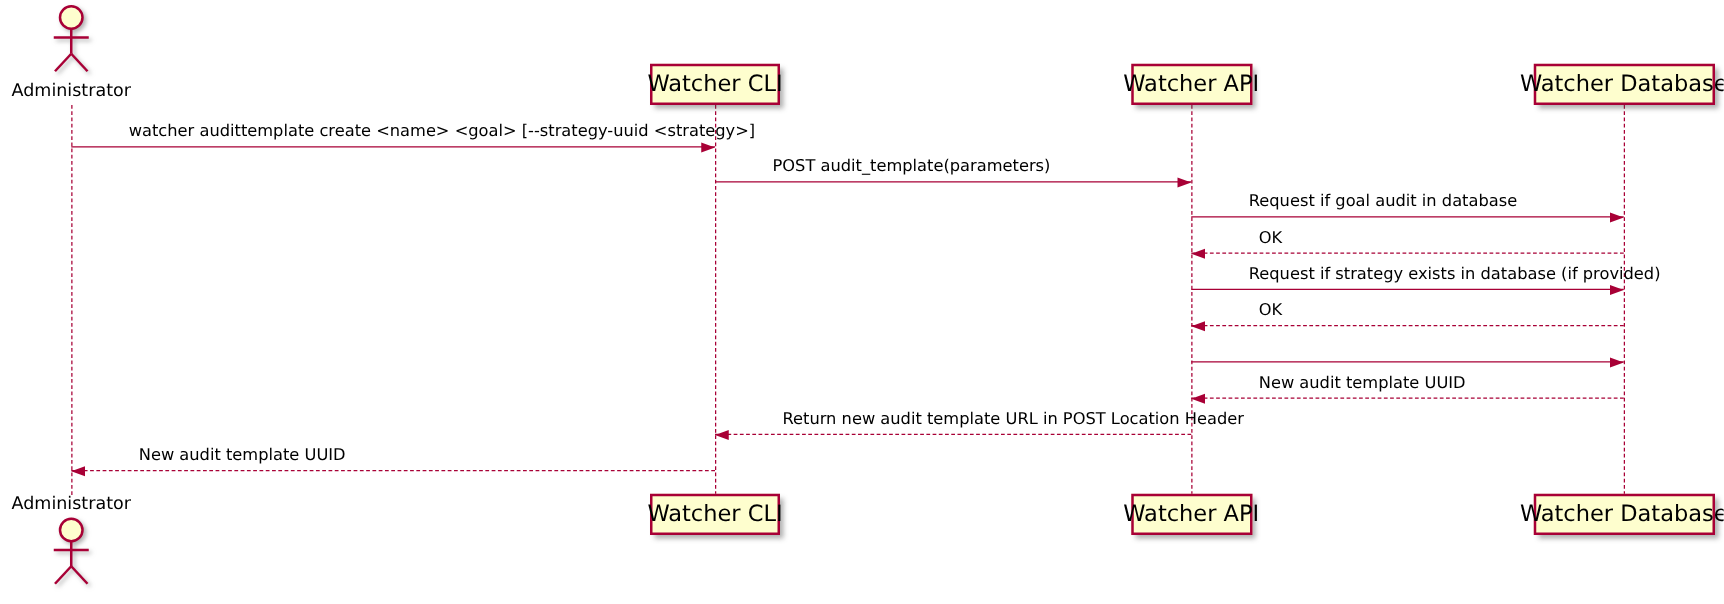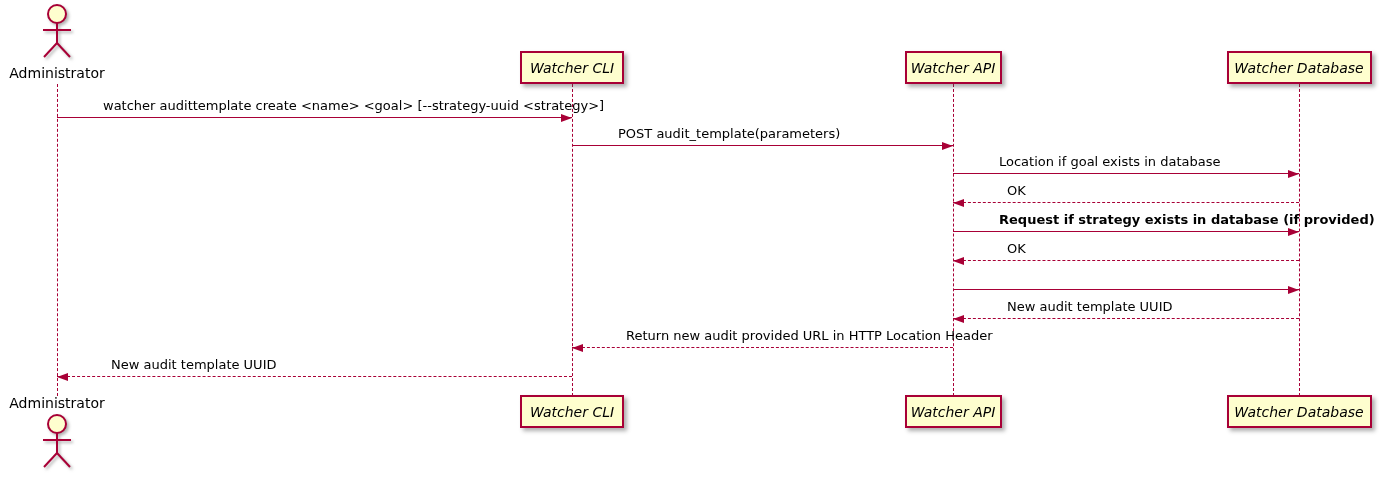--- a/index.html
+++ b/index.html
@@ -18,24 +18,23 @@
   }
   .pbox {
     position: absolute;
     box-sizing: border-box;
     background: #FEFECE;
     border: 2px solid #A80036;
     box-shadow: 3px 3px 4px rgba(80,80,80,0.45);
     display: flex;
     align-items: center;
     justify-content: center;
-    font-size: 14px;
+    font-size: 18px;
     color: #000000;
     white-space: nowrap;
-    font-style: italic;
   }
   .actor-label {
     position: absolute;
     font-size: 14px;
     color: #000000;
     text-align: center;
     white-space: nowrap;
   }
   .actor-fig { position: absolute; filter: drop-shadow(2.5px 2.5px 1.5px rgba(100,100,100,0.5)); }
   .msg-line { position: absolute; height: 0; }
@@ -96,34 +95,34 @@
       <span>Watcher Database</span>
     </div>
     <div class="msg-line solid" style="left: 57px; top: 117px; width: 515px; border-top-color: rgb(168, 0, 54);"></div>
     <div class="ahead r" style="left: 561px; top: 113.5px; border-left-color: rgb(168, 0, 54); border-right-color: transparent;"></div>
     <div class="msg-label" style="left: 63px; top: 98px; color: rgb(0, 0, 0);">watcher audittemplate create &lt;name&gt; &lt;goal&gt; [--strategy-uuid &lt;strategy&gt;]</div>
     <div class="msg-line solid" style="left: 572px; top: 145px; width: 381px; border-top-color: rgb(168, 0, 54);"></div>
     <div class="ahead r" style="left: 942px; top: 141.5px; border-left-color: rgb(168, 0, 54); border-right-color: transparent;"></div>
     <div class="msg-label" style="left: 578px; top: 126px; color: rgb(0, 0, 0);">POST audit_template(parameters)</div>
     <div class="msg-line solid" style="left: 953px; top: 173px; width: 346px; border-top-color: rgb(168, 0, 54);"></div>
     <div class="ahead r" style="left: 1288px; top: 169.5px; border-left-color: rgb(168, 0, 54); border-right-color: transparent;"></div>
-    <div class="msg-label" style="left: 959px; top: 154px; color: rgb(0, 0, 0);">Location if goal exists in database</div>
+    <div class="msg-label" style="left: 959px; top: 154px; color: rgb(0, 0, 0);">Request if goal audit in database</div>
     <div class="msg-line dashed" style="left: 953px; top: 202px; width: 346px; border-top-color: rgb(168, 0, 54);"></div>
     <div class="ahead l" style="left: 953px; top: 198.5px; border-left-color: transparent; border-right-color: rgb(168, 0, 54);"></div>
     <div class="msg-label" style="left: 967px; top: 183px; color: rgb(0, 0, 0);">OK</div>
     <div class="msg-line solid" style="left: 953px; top: 231px; width: 346px; border-top-color: rgb(168, 0, 54);"></div>
     <div class="ahead r" style="left: 1288px; top: 227.5px; border-left-color: rgb(168, 0, 54); border-right-color: transparent;"></div>
-    <div class="msg-label" style="left: 959px; top: 212px; color: rgb(0, 0, 0); font-weight: bold;">Request if strategy exists in database (if provided)</div>
+    <div class="msg-label" style="left: 959px; top: 212px; color: rgb(0, 0, 0);">Request if strategy exists in database (if provided)</div>
     <div class="msg-line dashed" style="left: 953px; top: 260px; width: 346px; border-top-color: rgb(168, 0, 54);"></div>
     <div class="ahead l" style="left: 953px; top: 256.5px; border-left-color: transparent; border-right-color: rgb(168, 0, 54);"></div>
     <div class="msg-label" style="left: 967px; top: 241px; color: rgb(0, 0, 0);">OK</div>
     <div class="msg-line solid" style="left: 953px; top: 289px; width: 346px; border-top-color: rgb(168, 0, 54);"></div>
     <div class="ahead r" style="left: 1288px; top: 285.5px; border-left-color: rgb(168, 0, 54); border-right-color: transparent;"></div>
     <div class="msg-line dashed" style="left: 953px; top: 318px; width: 346px; border-top-color: rgb(168, 0, 54);"></div>
     <div class="ahead l" style="left: 953px; top: 314.5px; border-left-color: transparent; border-right-color: rgb(168, 0, 54);"></div>
     <div class="msg-label" style="left: 967px; top: 299px; color: rgb(0, 0, 0);">New audit template UUID</div>
     <div class="msg-line dashed" style="left: 572px; top: 347px; width: 381px; border-top-color: rgb(168, 0, 54);"></div>
     <div class="ahead l" style="left: 572px; top: 343.5px; border-left-color: transparent; border-right-color: rgb(168, 0, 54);"></div>
-    <div class="msg-label" style="left: 586px; top: 328px; color: rgb(0, 0, 0);">Return new audit provided URL in HTTP Location Header</div>
+    <div class="msg-label" style="left: 586px; top: 328px; color: rgb(0, 0, 0);">Return new audit template URL in POST Location Header</div>
     <div class="msg-line dashed" style="left: 57px; top: 376px; width: 515px; border-top-color: rgb(168, 0, 54);"></div>
     <div class="ahead l" style="left: 57px; top: 372.5px; border-left-color: transparent; border-right-color: rgb(168, 0, 54);"></div>
     <div class="msg-label" style="left: 71px; top: 357px; color: rgb(0, 0, 0);">New audit template UUID</div>
   </div>
 
 </body></html>

